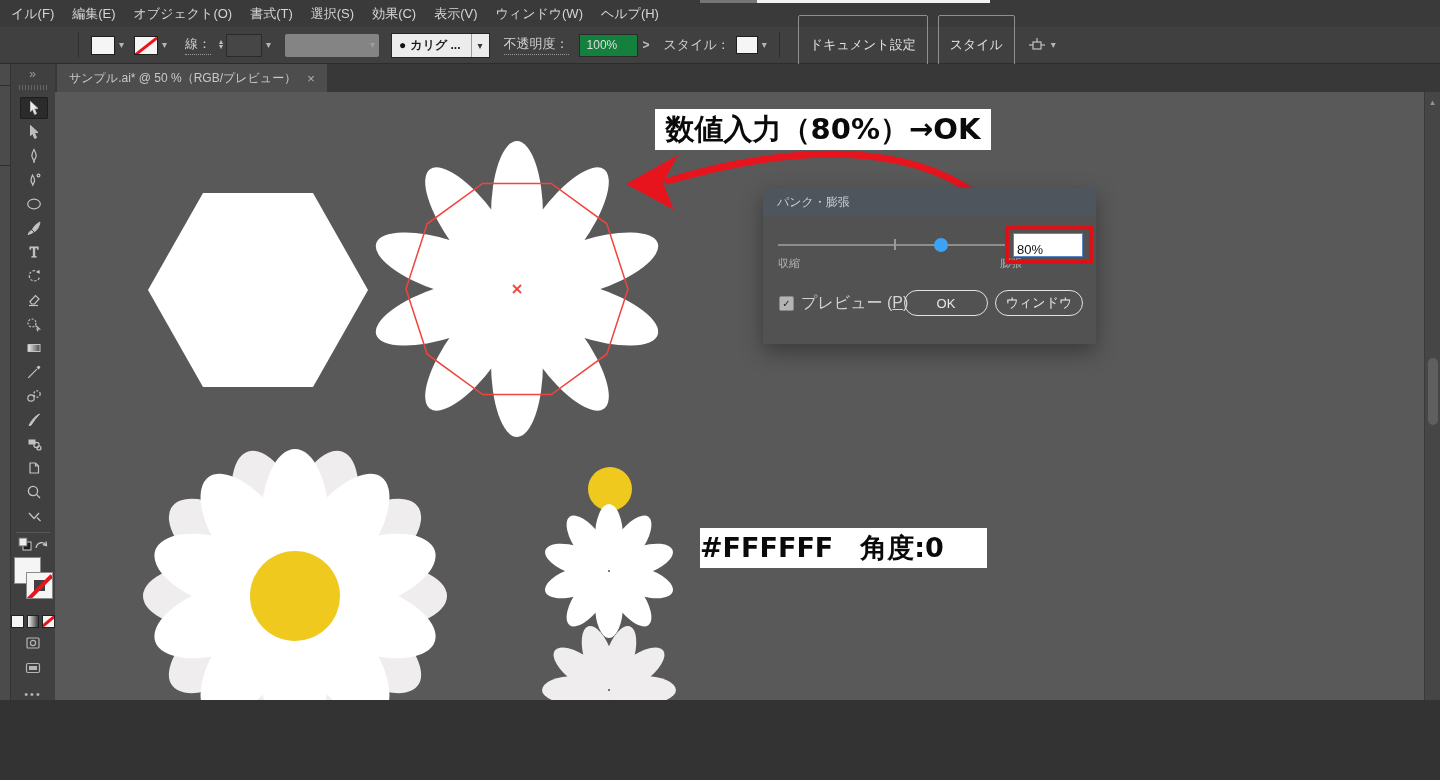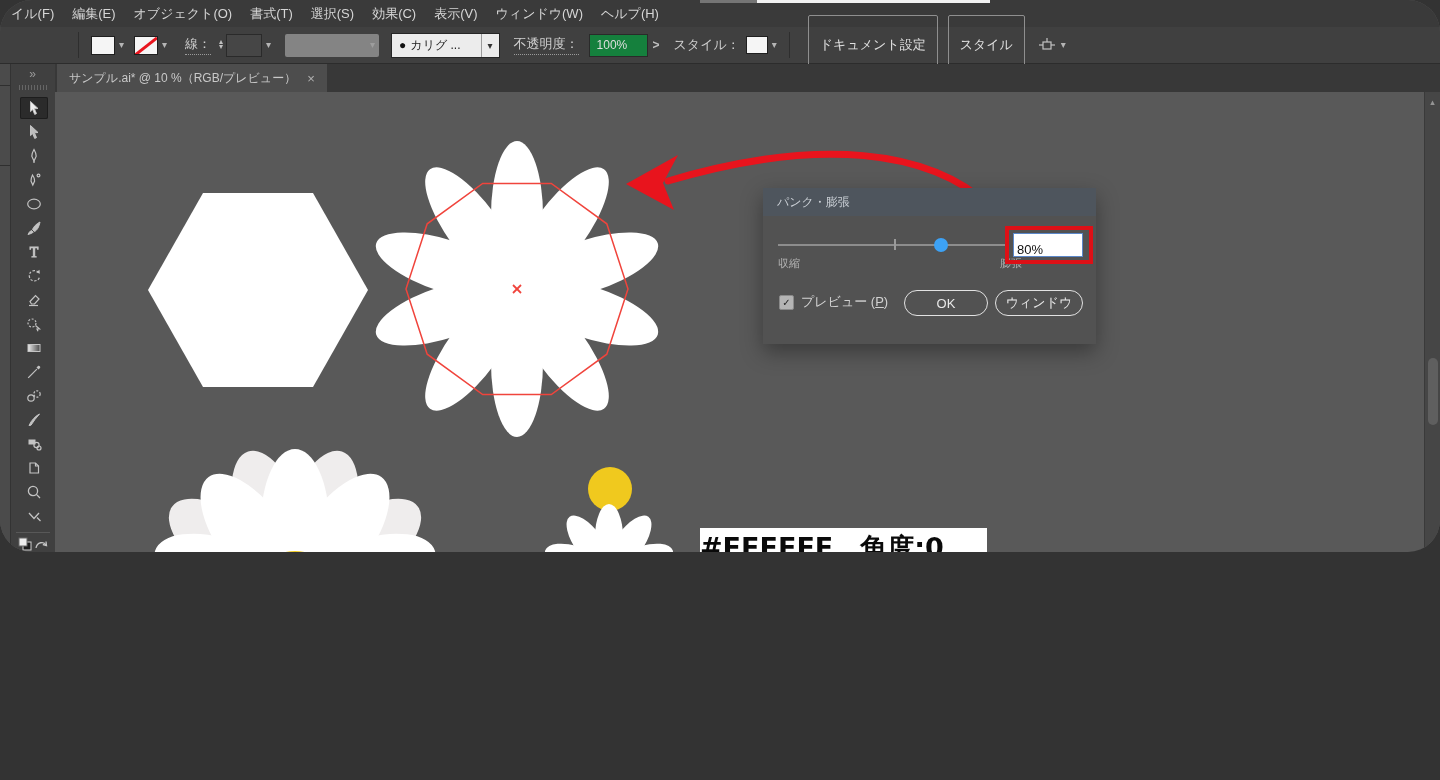--- a/index.html
+++ b/index.html
@@ -1,18 +1,18 @@
 <!DOCTYPE html>
 <html style="--c-canvas: #595959; --c-menubar: #3a3a3a; --c-chrome: #404040; --c-tabbar: #383838; --c-tabactive: #4d4d4d; --c-panel: #404040; --c-dialogbody: #525252; --c-dialogheader: #4e555d; --c-red: #e8141d; --c-highlightred: #dd1016; --c-outlinered: #f0443c; --c-blue: #3da2f5; --c-white: #ffffff; --c-gray: #efeded; --c-yellow: #f0c91e; --c-icon: #c3c3c3;"><head>
 <meta charset="utf-8">
 <style>
   html,body{margin:0;padding:0;background:#333;}
-  .app{position:relative;width:1440px;height:552px;overflow:hidden;
+  .app{position:relative;width:1440px;height:700px;overflow:hidden;
        background:var(--c-canvas,#595959);
-       font-family:"Liberation Sans","DejaVu Sans",sans-serif;border-radius:32px;}
+       font-family:"Liberation Sans","DejaVu Sans",sans-serif;}
   .chrome{z-index:3;}
   
   .menubar{position:absolute;left:0;top:0;width:1440px;height:27px;
            background:var(--c-menubar,#3a3a3a);display:flex;align-items:center;
            padding-left:2px;box-sizing:border-box;}
   .menu-item{font-size:13px;color:#d6d6d6;padding:0 9px;line-height:27px;cursor:default;}
   .topline-white{position:absolute;left:757px;top:0;width:233px;height:3px;background:#f2f2f2;}
   .topline-gray{position:absolute;left:700px;top:0;width:57px;height:3px;background:#757575;}
   
   .controlbar{position:absolute;left:0;top:27px;width:1440px;height:37px;
@@ -29,21 +29,21 @@
   .cb-label{font-size:13px;color:#cfcfcf;margin-left:14px;}
   .cb-label.dotted{border-bottom:1px dotted #9a9a9a;padding-bottom:1px;}
   .stepper{display:inline-flex;flex-direction:column;margin-left:8px;line-height:.62;}
   .stepper span{font-size:8px;color:#c0c0c0;}
   .dark-box{display:inline-block;width:34px;height:21px;background:#464646;border:1px solid #2a2a2a;}
   .dd-disabled{position:relative;width:94px;height:23px;background:#848484;border-radius:2px;
                margin-left:10px;display:flex;align-items:center;justify-content:flex-end;}
   .brush-combo{display:inline-flex;align-items:center;height:23px;background:#ececec;
                border:1px solid #262626;margin-left:12px;}
   .brush-combo .bullet{font-size:12px;color:#111;padding:0 4px 0 7px;}
-  .brush-label{font-size:12px;color:#1b1b1b;padding-right:20px;}
+  .brush-label{font-size:12px;color:#1b1b1b;padding-right:10px;font-weight:bold;}
   .brush-chev{width:17px;align-self:stretch;display:flex;align-items:center;justify-content:center;
               border-left:1px solid #9b9b9b;}
   .brush-chev span{color:#333;font-size:10px;}
   .cb-input{width:50px;height:21px;background:#15803d;border:1px solid #2a2a2a;color:#dedede;
             font-size:12px;padding:0 0 0 7px;margin-left:10px;
             font-family:"Liberation Sans",sans-serif;}
   .flyout{color:#c0c0c0;font-size:12px;margin-left:5px;font-weight:bold;}
   .cb-btn{background:transparent;border:1px solid #8f8f8f;border-radius:2px;color:#e0e0e0;
           font-size:13px;padding:20px 11px;margin-left:10px;cursor:pointer;
           font-family:"Liberation Sans","DejaVu Sans",sans-serif;}
@@ -106,21 +106,21 @@
   .minlab{position:absolute;left:15px;top:68px;font-size:11px;color:#b3b3b3;}
   .maxlab{position:absolute;left:237px;top:68px;font-size:11px;color:#b3b3b3;}
   .redbox{position:absolute;left:242px;top:38px;width:88px;height:38px;box-sizing:border-box;
           border:4px solid var(--c-highlightred,#dd1016);z-index:2;}
   .pb-input{position:absolute;left:250px;top:45px;width:70px;height:24px;box-sizing:border-box;
             background:#fff;border:1px solid #5b87c9;font-size:13px;color:#111;padding:8px 0 0 3px;
             font-family:"Liberation Sans",sans-serif;}
   .chkrow{position:absolute;left:16px;top:105px;display:flex;align-items:center;gap:7px;}
   .chk{width:13px;height:13px;background:#b4b4b4;border:1px solid #8a8a8a;border-radius:2px;
        display:flex;align-items:center;justify-content:center;font-size:10px;color:#1f1f1f;}
-  .chklab{font-size:13px;color:#d2d2d2;}
+  .chklab{font-size:16px;color:#d2d2d2;}
   .chklab .key{text-decoration:underline;}
   .dlg-btn{position:absolute;top:102px;height:26px;border-radius:13px;background:transparent;
            border:1.5px solid #e2e2e2;color:#e8e8e8;font-size:13px;display:flex;align-items:center;
            justify-content:center;cursor:pointer;font-family:"Liberation Sans","DejaVu Sans",sans-serif;}
   .ok{left:141px;width:84px;}
   .cancel{left:232px;width:88px;}
   
   .anno{position:absolute;background:#fff;color:#0a0a0a;z-index:4;display:flex;align-items:center;
         font-family:"DejaVu Sans","Liberation Sans",sans-serif;font-weight:bold;white-space:nowrap;}
   .anno1{left:655px;top:109px;width:336px;height:41px;font-size:29px;justify-content:center;}
@@ -280,21 +280,21 @@
           <line x1="10" y1="1" x2="10" y2="5"></line>
         <line x1="2" y1="8" x2="6" y2="8"></line>
           <line x1="14" y1="8" x2="18" y2="8"></line>
       </svg>
     </span>
     <span class="chev">▾</span>
   </div>
 
   <div class="tabbar chrome">
     <div class="doc-tab">
-      <span class="title">サンプル.ai* @ 10 %（RGB/プレビュー）</span>
+      <span class="title">サンプル.ai* @ 50 %（RGB/プレビュー）</span>
       <span class="close">×</span>
     </div>
   </div>
 
   <div class="sliver chrome">
     <div class="hl" style="top:21px"></div>
       <div class="hl" style="top:101px"></div>
   </div>
 
   <div class="toolbar chrome">
@@ -501,15 +501,16 @@
     <div class="redbox"></div>
     <input class="pb-input" value="80%" style="">
     <div class="chkrow">
       <span class="chk">✓</span>
       <span class="chklab"><span>プレビュー (</span><span class="key">P</span><span>)</span></span>
     </div>
     <button class="dlg-btn ok">OK</button>
     <button class="dlg-btn cancel">ウィンドウ</button>
   </div>
 
+  <div class="anno anno1">数値入力（80%）→OK</div>
   <div class="anno anno2">#FFFFFF　角度:0</div>
 
 </div>
 
 </body></html>

